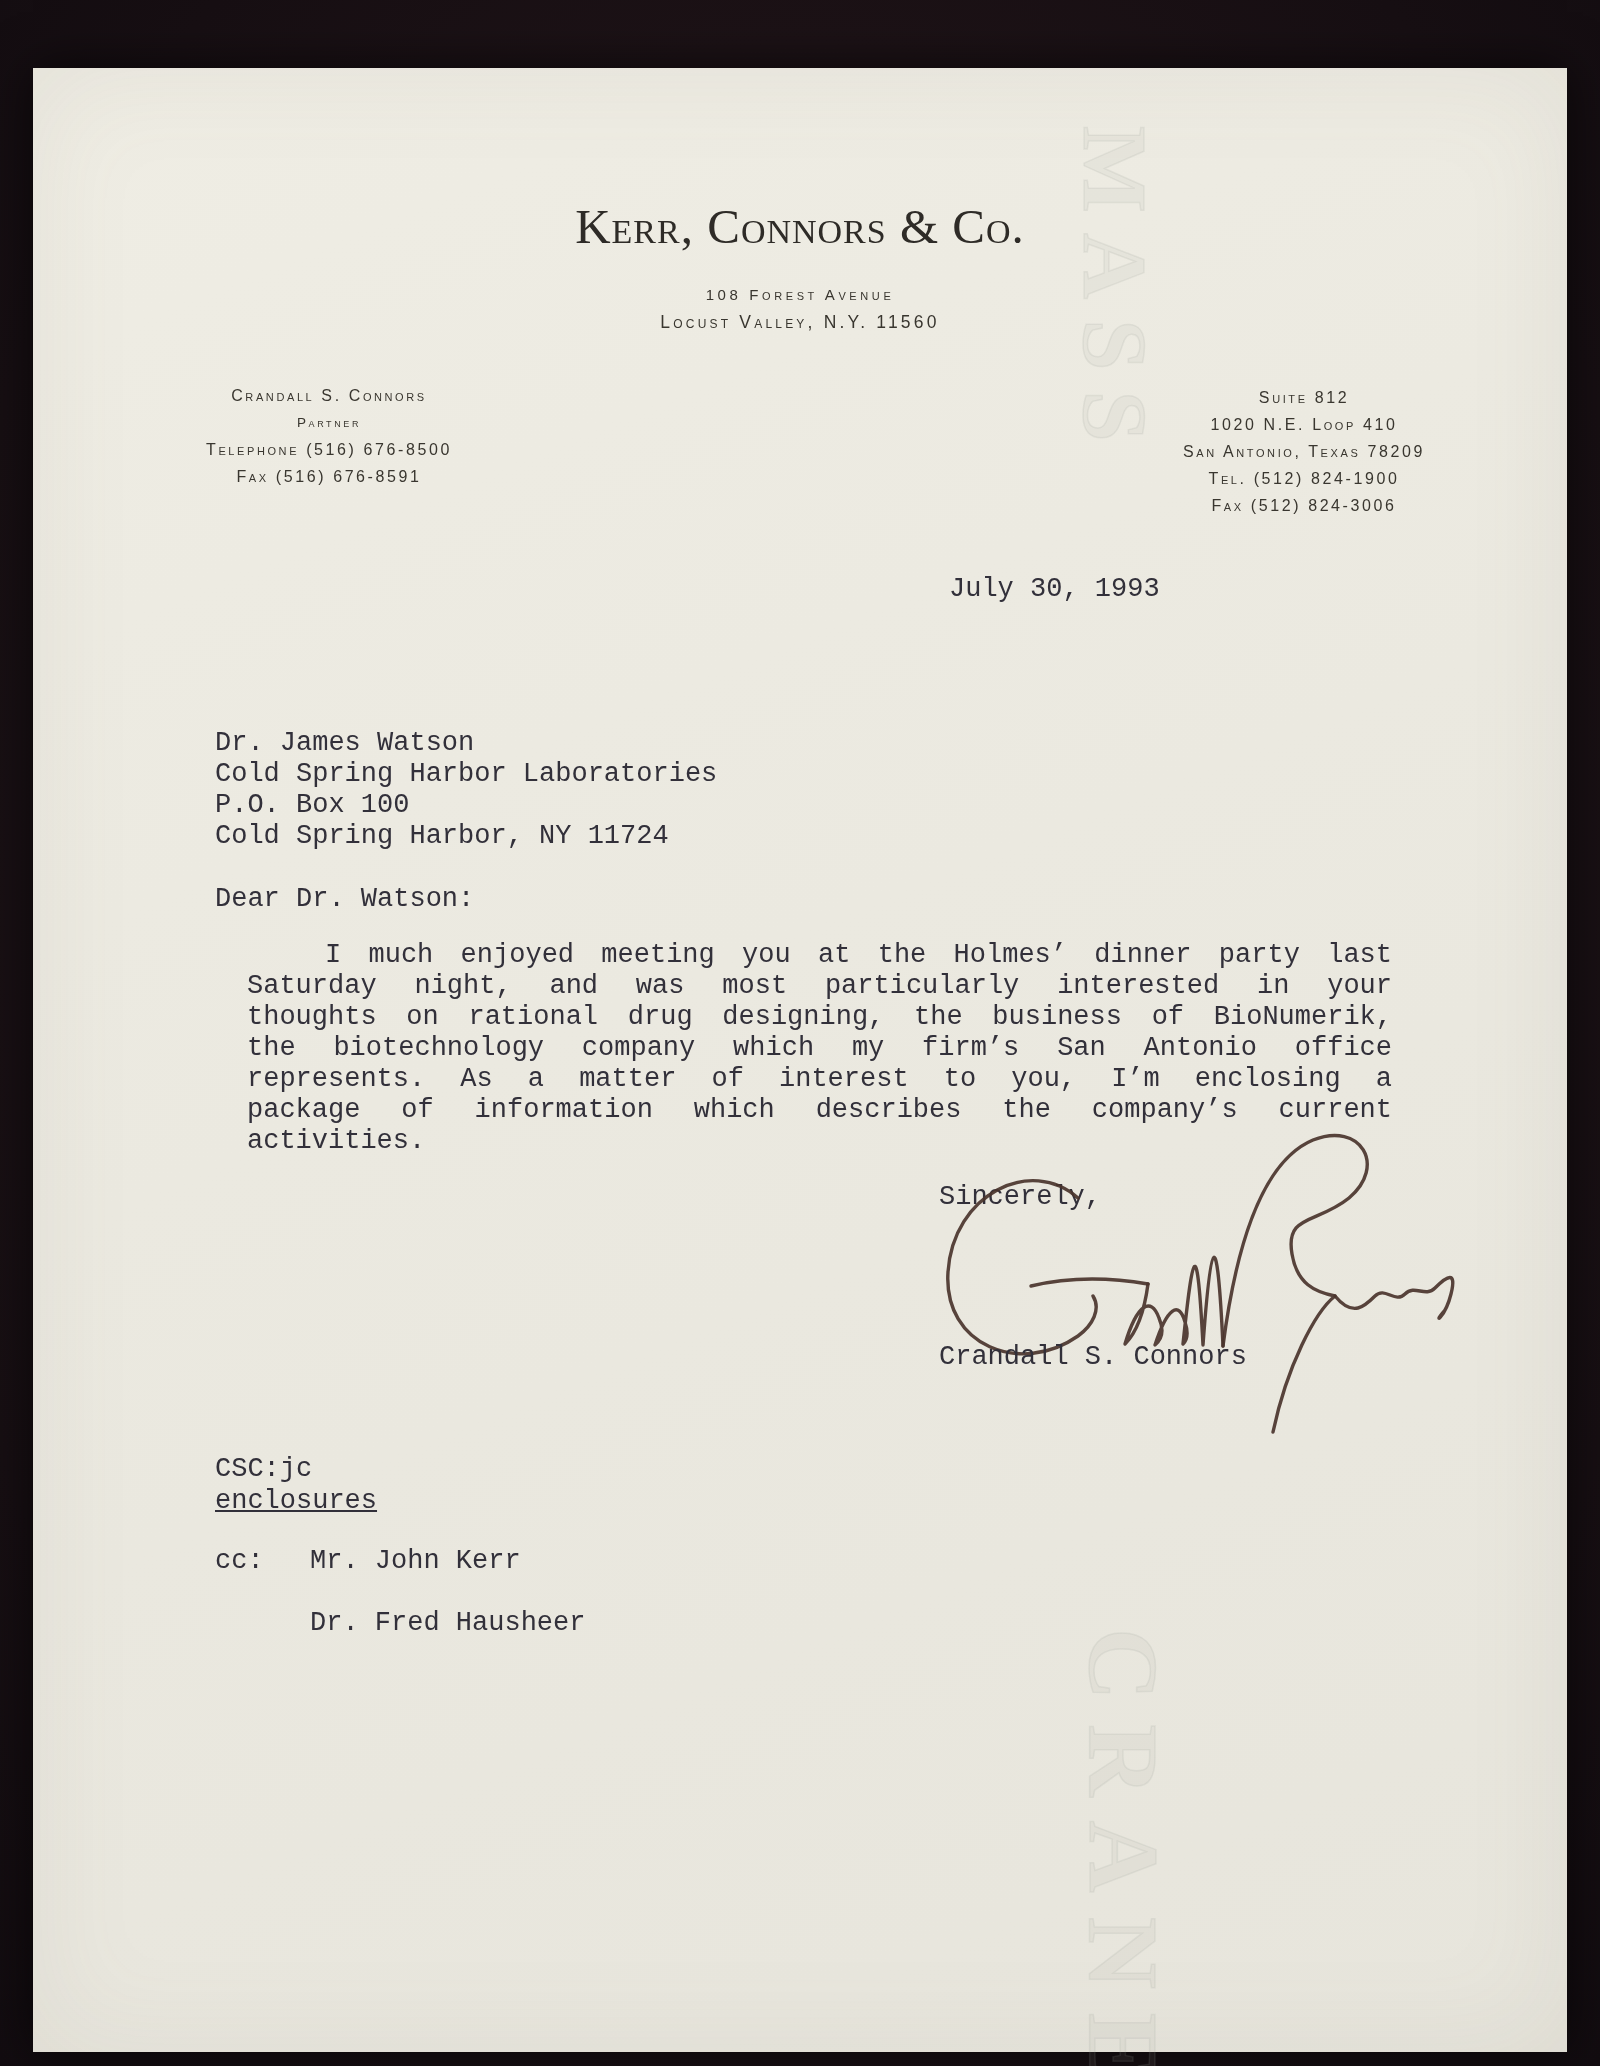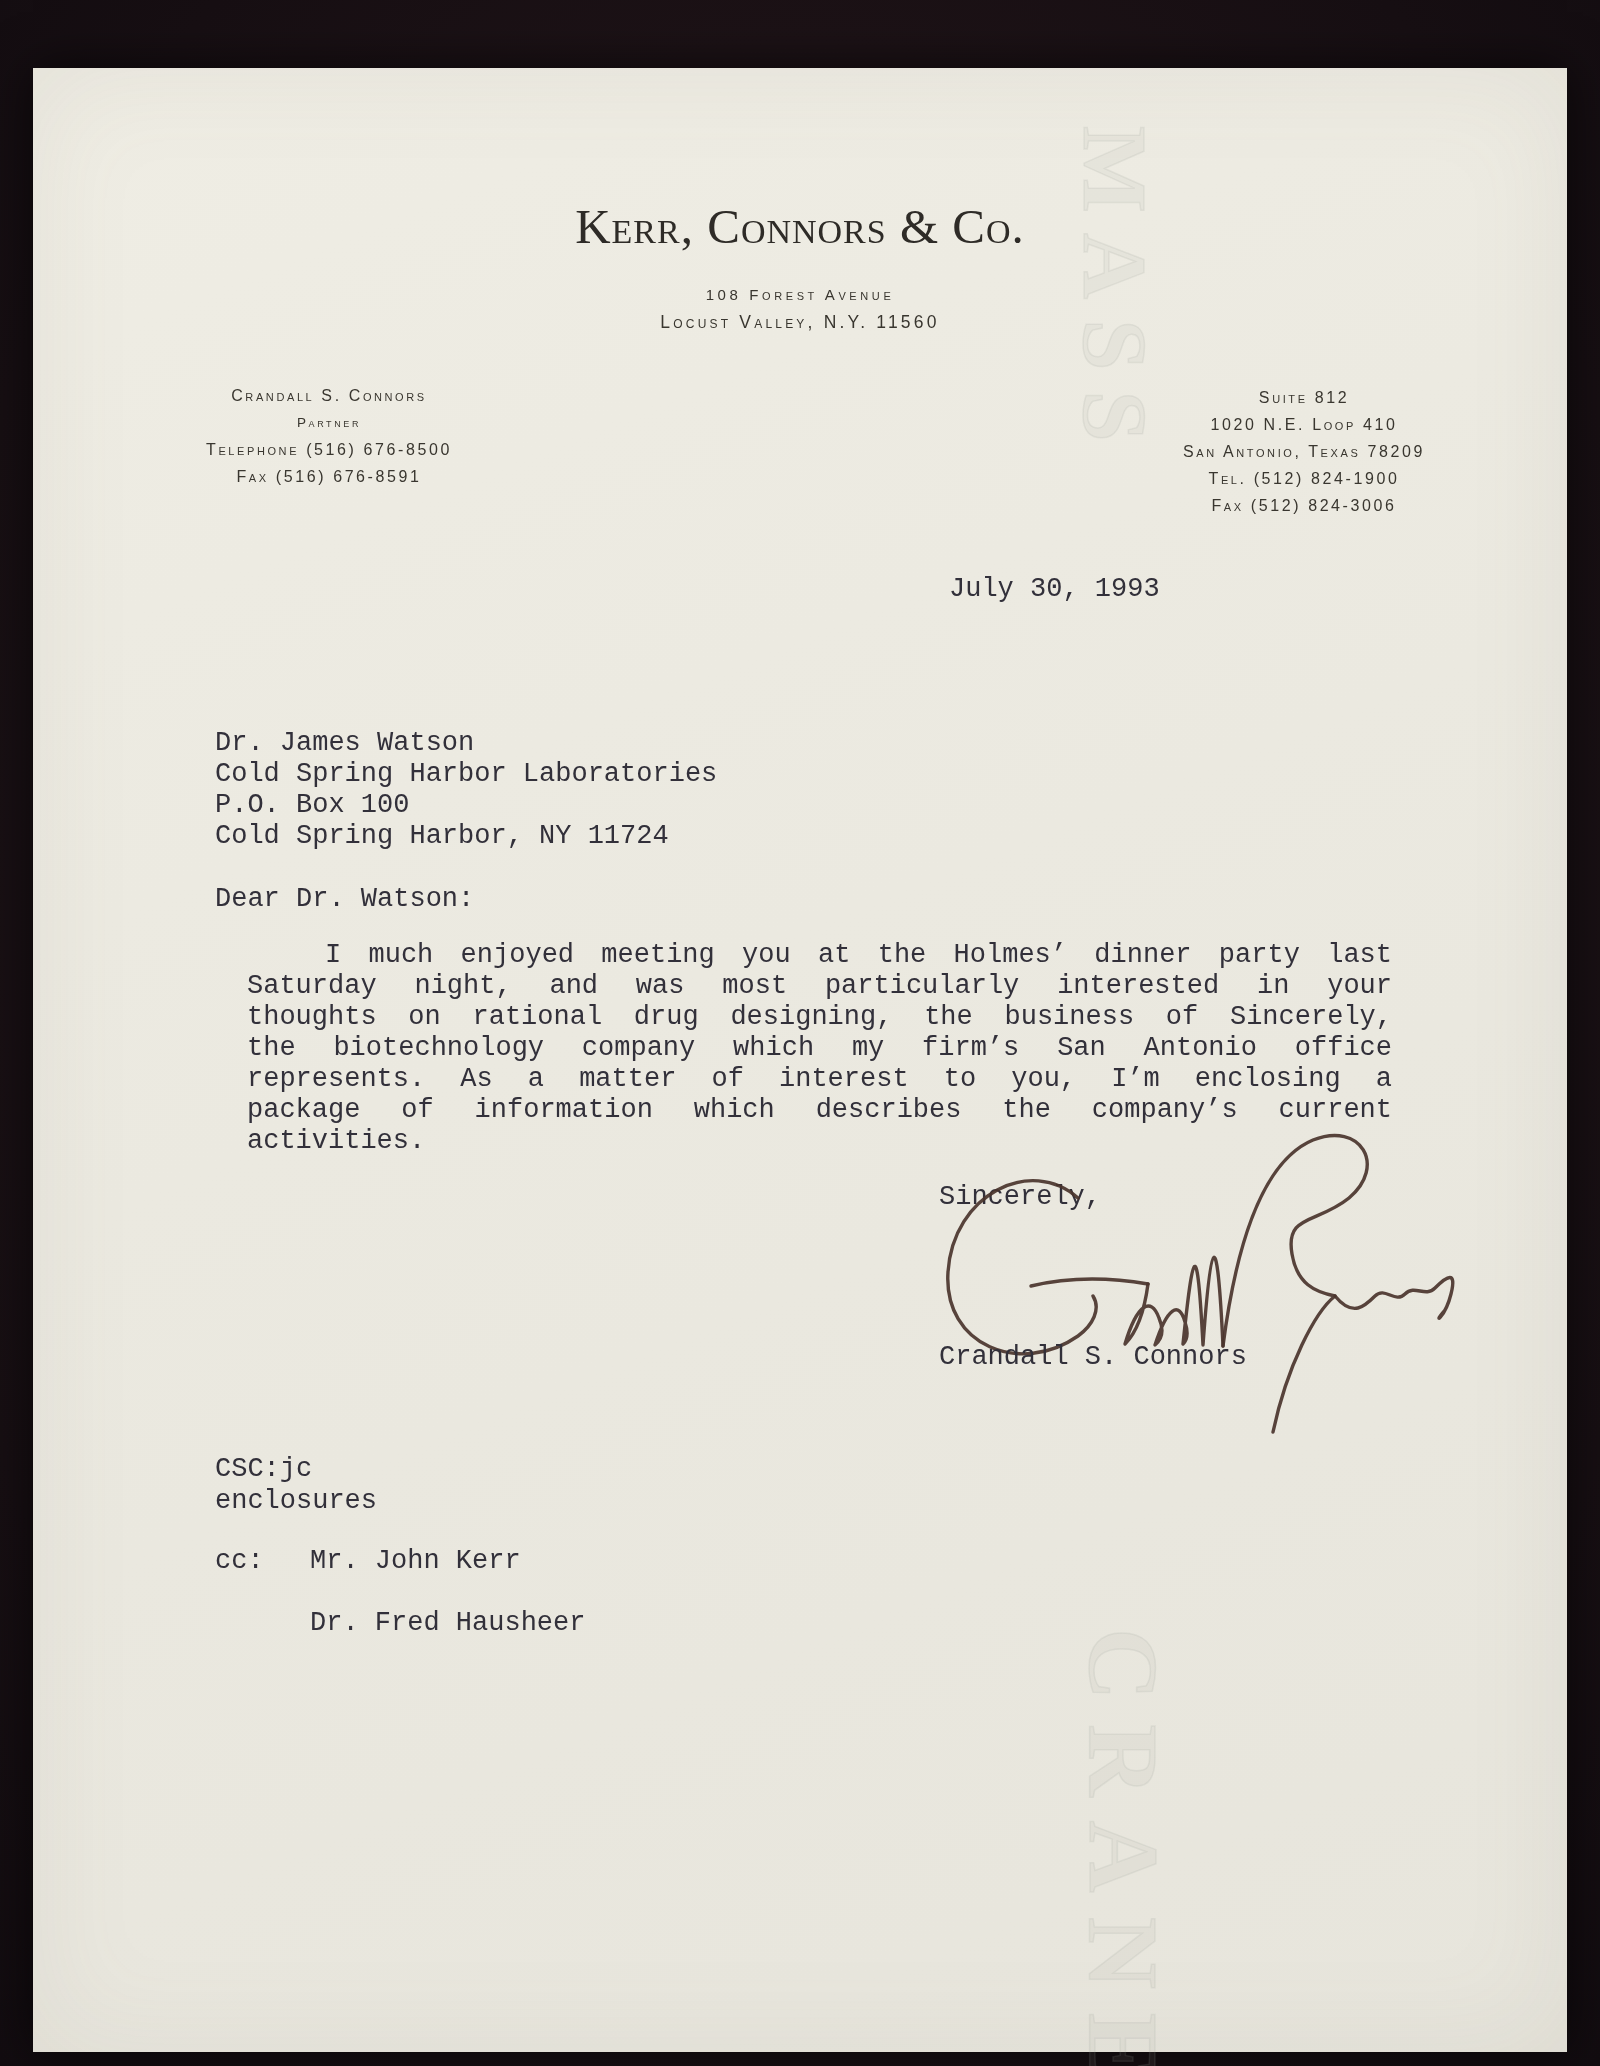--- a/index.html
+++ b/index.html
@@ -47,21 +47,21 @@
   .date{left:904px;top:506px;margin-left:12px;}
   .recipient{left:182px;top:660px;line-height:31px;}
   .salutation{left:182px;top:816px;}
   .body-par{left:182px;top:872px;width:1177px;white-space:normal;}
   .bline{line-height:31px;text-align:justify;text-align-last:justify;margin-left:32px;}
   .bline.first{text-indent:78px;}
   .bline.last{text-align:left;text-align-last:left;}
   .valediction{left:906px;top:1114px;}
   .signer{left:906px;top:1274px;}
   .ref{left:182px;top:1386px;}
-  .encl{left:182px;top:1418px;}
+  .encl{left:182px;top:1418px;text-decoration:underline;}
   .cc-label{left:182px;top:1478px;}
   .cc1{left:277px;top:1478px;}
   .cc2{left:277px;top:1540px;}
   
   .signature{
     position:absolute;left:880px;top:1056px;width:560px;height:330px;
     pointer-events:none;
   }
   .signature path{
     fill:none;stroke:#4a342c;stroke-width:3.4;stroke-linecap:round;
@@ -105,21 +105,21 @@
       <div>Cold Spring Harbor Laboratories</div>
       <div>P.O. Box 100</div>
       <div>Cold Spring Harbor, NY 11724</div>
     </div>
 
     <div class="tw salutation">Dear Dr. Watson:</div>
 
     <div class="tw body-par">
       <div class="bline first">I much enjoyed meeting you at the Holmes’ dinner party last</div>
       <div class="bline">Saturday night, and was most particularly interested in your</div>
-      <div class="bline">thoughts on rational drug designing, the business of Sincerely,</div>
+      <div class="bline">thoughts on rational drug designing, the business of BioNumerik,</div>
       <div class="bline">the biotechnology company which my firm’s San Antonio office</div>
       <div class="bline">represents.  As a matter of interest to you, I’m enclosing a</div>
       <div class="bline">package of information which describes the company’s current</div>
       <div class="bline last">activities.</div>
     </div>
 
     <div class="tw valediction">Sincerely,</div>
 
     <svg class="signature" viewBox="0 0 560 330" xmlns="http://www.w3.org/2000/svg">
       <path d="M165,74 C118,32 40,70 35,148 C30,222 108,252 165,212 C180,201 188,185 180,172"></path>

